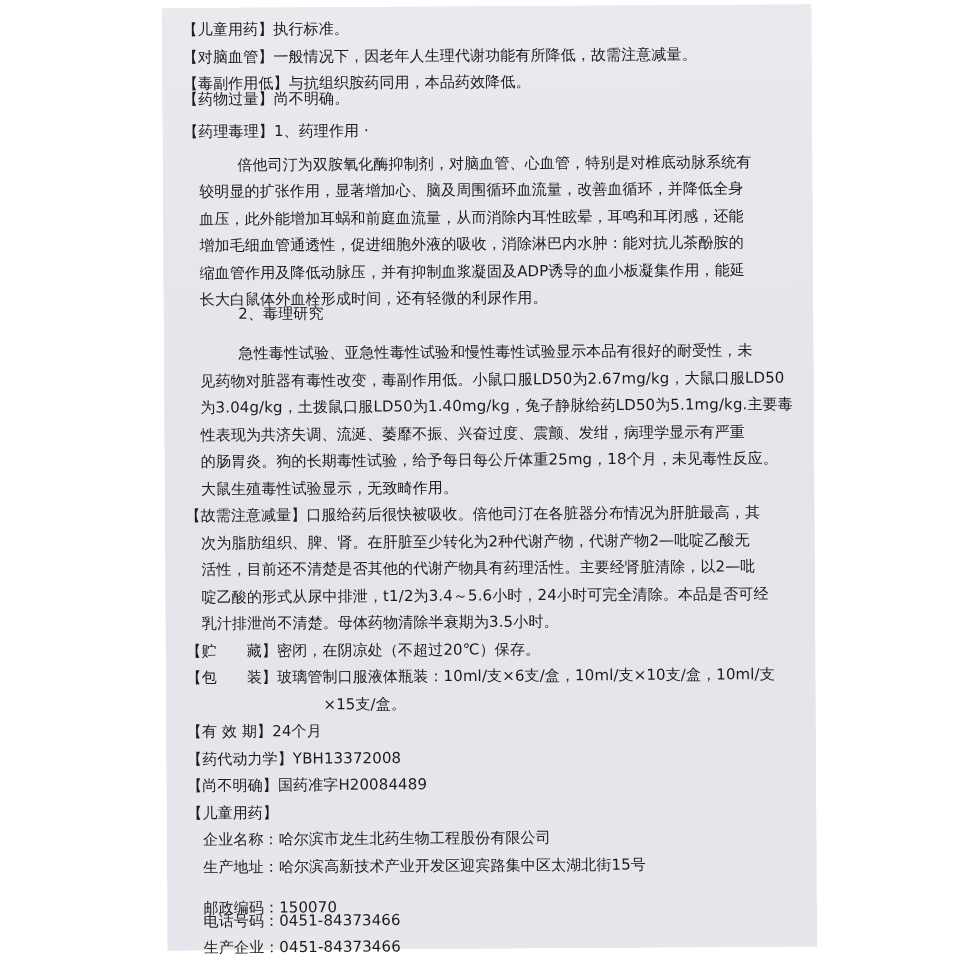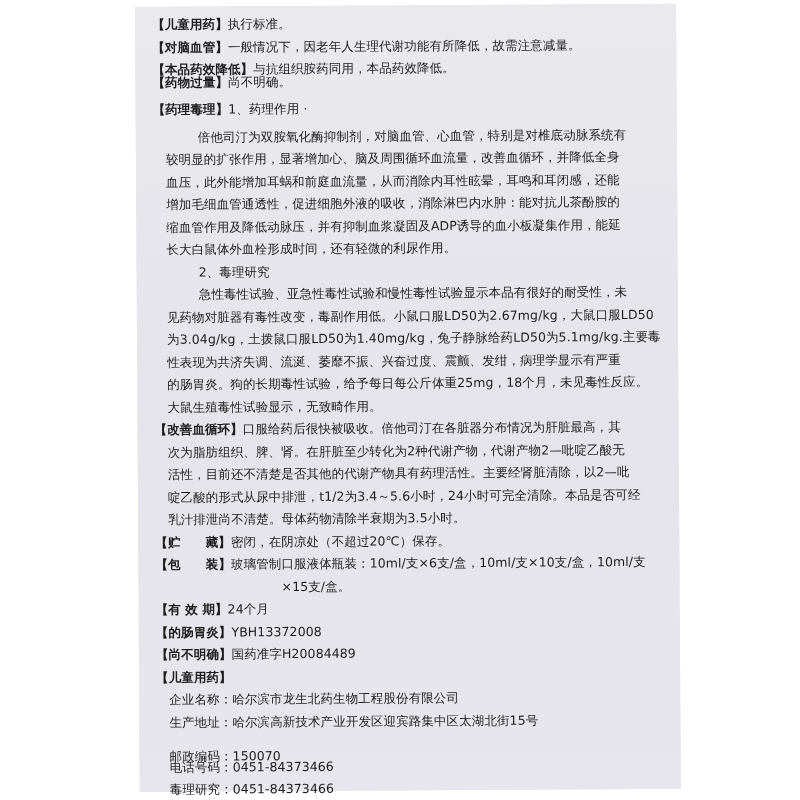--- a/index.html
+++ b/index.html
@@ -33,88 +33,88 @@
     }
     .line {
       position: absolute;
       left: 0;
       white-space: nowrap;
       line-height: 22px;
       height: 22px;
     }
     .indent1 { left: 13px; }
     .indent2 { left: 45px; }
-    .indent-pack { left: 126px; }
-    .br { font-weight: bold; }
+    .indent-pack { left: 114px; }
+    .br { font-weight: normal; }
   </style>
 </head>
 <body>
 
 <div class="paper">
   <div class="text">
 
     <div class="line" style="top:7px">
       <span class="br">【儿童用药】</span><span>执行标准。</span>
     </div>
 
     <div class="line" style="top:30px">
       <span class="br">【对脑血管】</span><span>一般情况下，因老年人生理代谢功能有所降低，故需注意减量。</span>
     </div>
 
     <div class="line" style="top:52px">
-      <span class="br">【本品药效降低】</span><span>与抗组织胺药同用，本品药效降低。</span>
+      <span class="br">【毒副作用低】</span><span>与抗组织胺药同用，本品药效降低。</span>
     </div>
 
     <div class="line" style="top:65px">
       <span class="br">【药物过量】</span><span>尚不明确。</span>
     </div>
 
     <div class="line" style="top:92px">
       <span class="br">【药理毒理】</span><span>1、药理作用 ·</span>
     </div>
 
     <div class="line indent2" style="top:120px">倍他司汀为双胺氧化酶抑制剂，对脑血管、心血管，特别是对椎底动脉系统有</div>
     <div class="line indent1" style="top:142px">较明显的扩张作用，显著增加心、脑及周围循环血流量，改善血循环，并降低全身</div>
     <div class="line indent1" style="top:165px">血压，此外能增加耳蜗和前庭血流量，从而消除内耳性眩晕，耳鸣和耳闭感，还能</div>
     <div class="line indent1" style="top:187px">增加毛细血管通透性，促进细胞外液的吸收，消除淋巴内水肿：能对抗儿茶酚胺的</div>
     <div class="line indent1" style="top:210px">缩血管作用及降低动脉压，并有抑制血浆凝固及ADP诱导的血小板凝集作用，能延</div>
     <div class="line indent1" style="top:232px">长大白鼠体外血栓形成时间，还有轻微的利尿作用。</div>
 
-    <div class="line indent2" style="top:255px">2、毒理研究</div>
+    <div class="line indent2" style="top:244px">2、毒理研究</div>
 
     <div class="line indent2" style="top:277px">急性毒性试验、亚急性毒性试验和慢性毒性试验显示本品有很好的耐受性，未</div>
     <div class="line indent1" style="top:300px">见药物对脏器有毒性改变，毒副作用低。小鼠口服LD50为2.67mg/kg，大鼠口服LD50</div>
     <div class="line indent1" style="top:322px">为3.04g/kg，土拨鼠口服LD50为1.40mg/kg，兔子静脉给药LD50为5.1mg/kg.主要毒</div>
     <div class="line indent1" style="top:345px">性表现为共济失调、流涎、萎靡不振、兴奋过度、震颤、发绀，病理学显示有严重</div>
     <div class="line indent1" style="top:367px">的肠胃炎。狗的长期毒性试验，给予每日每公斤体重25mg，18个月，未见毒性反应。</div>
     <div class="line indent1" style="top:390px">大鼠生殖毒性试验显示，无致畸作用。</div>
 
     <div class="line" style="top:412px">
-      <span class="br">【改善血循环】</span><span>口服给药后很快被吸收。倍他司汀在各脏器分布情况为肝脏最高，其</span>
+      <span class="br">【故需注意减量】</span><span>口服给药后很快被吸收。倍他司汀在各脏器分布情况为肝脏最高，其</span>
     </div>
     <div class="line indent1" style="top:435px">次为脂肪组织、脾、肾。在肝脏至少转化为2种代谢产物，代谢产物2—吡啶乙酸无</div>
     <div class="line indent1" style="top:457px">活性，目前还不清楚是否其他的代谢产物具有药理活性。主要经肾脏清除，以2—吡</div>
     <div class="line indent1" style="top:480px">啶乙酸的形式从尿中排泄，t1/2为3.4～5.6小时，24小时可完全清除。本品是否可经</div>
     <div class="line indent1" style="top:502px">乳汁排泄尚不清楚。母体药物清除半衰期为3.5小时。</div>
 
     <div class="line" style="top:525px">
       <span class="br">【贮　　藏】</span><span>密闭，在阴凉处（不超过20℃）保存。</span>
     </div>
 
     <div class="line" style="top:547px">
       <span class="br">【包　　装】</span><span>玻璃管制口服液体瓶装：10ml/支×6支/盒，10ml/支×10支/盒，10ml/支</span>
     </div>
     <div class="line indent-pack" style="top:570px">×15支/盒。</div>
 
     <div class="line" style="top:592px">
       <span class="br">【有 效 期】</span><span>24个月</span>
     </div>
 
     <div class="line" style="top:615px">
-      <span class="br">【的肠胃炎】</span><span>YBH13372008</span>
+      <span class="br">【药代动力学】</span><span>YBH13372008</span>
     </div>
 
     <div class="line" style="top:637px">
       <span class="br">【尚不明确】</span><span>国药准字H20084489</span>
     </div>
 
     <div class="line" style="top:660px">
       <span class="br">【儿童用药】</span>
     </div>
 
@@ -124,17 +124,17 @@
     <div class="line indent1" style="top:705px">
       <span>生产地址：</span><span>哈尔滨高新技术产业开发区迎宾路集中区太湖北街15号</span>
     </div>
     <div class="line indent1" style="top:739px">
       <span>邮政编码：</span><span>150070</span>
     </div>
     <div class="line indent1" style="top:750px">
       <span>电话号码：</span><span>0451-84373466</span>
     </div>
     <div class="line indent1" style="top:772px">
-      <span>毒理研究：</span><span>0451-84373466</span>
+      <span>生产企业：</span><span>0451-84373466</span>
     </div>
 
   </div>
 </div>
 
 </body></html>

